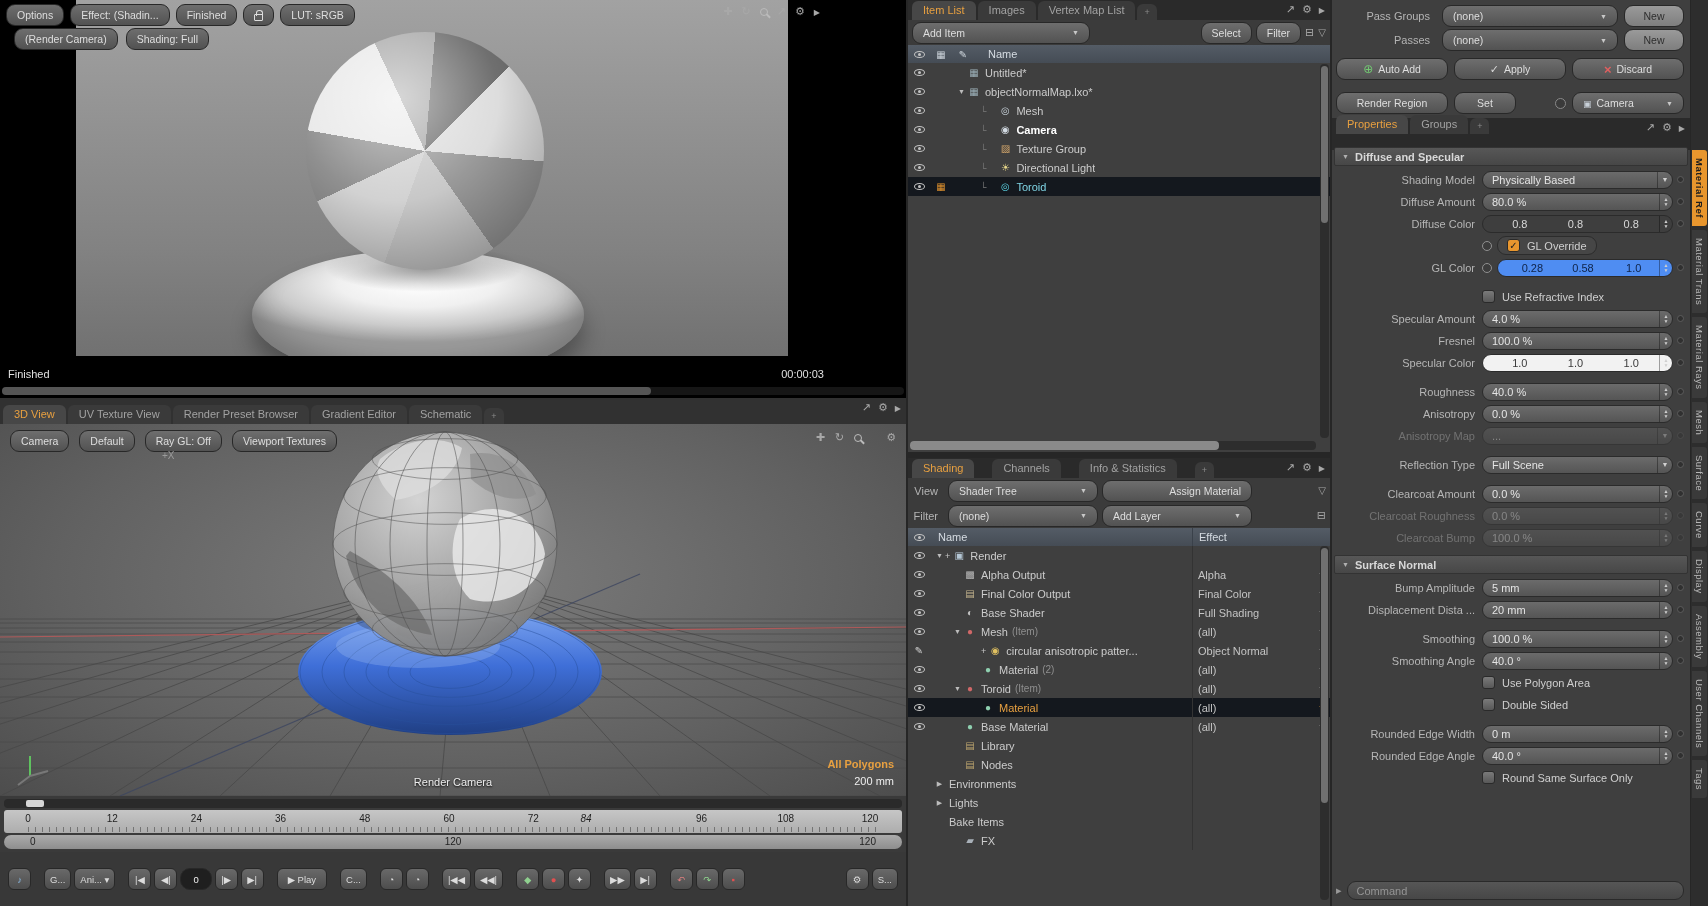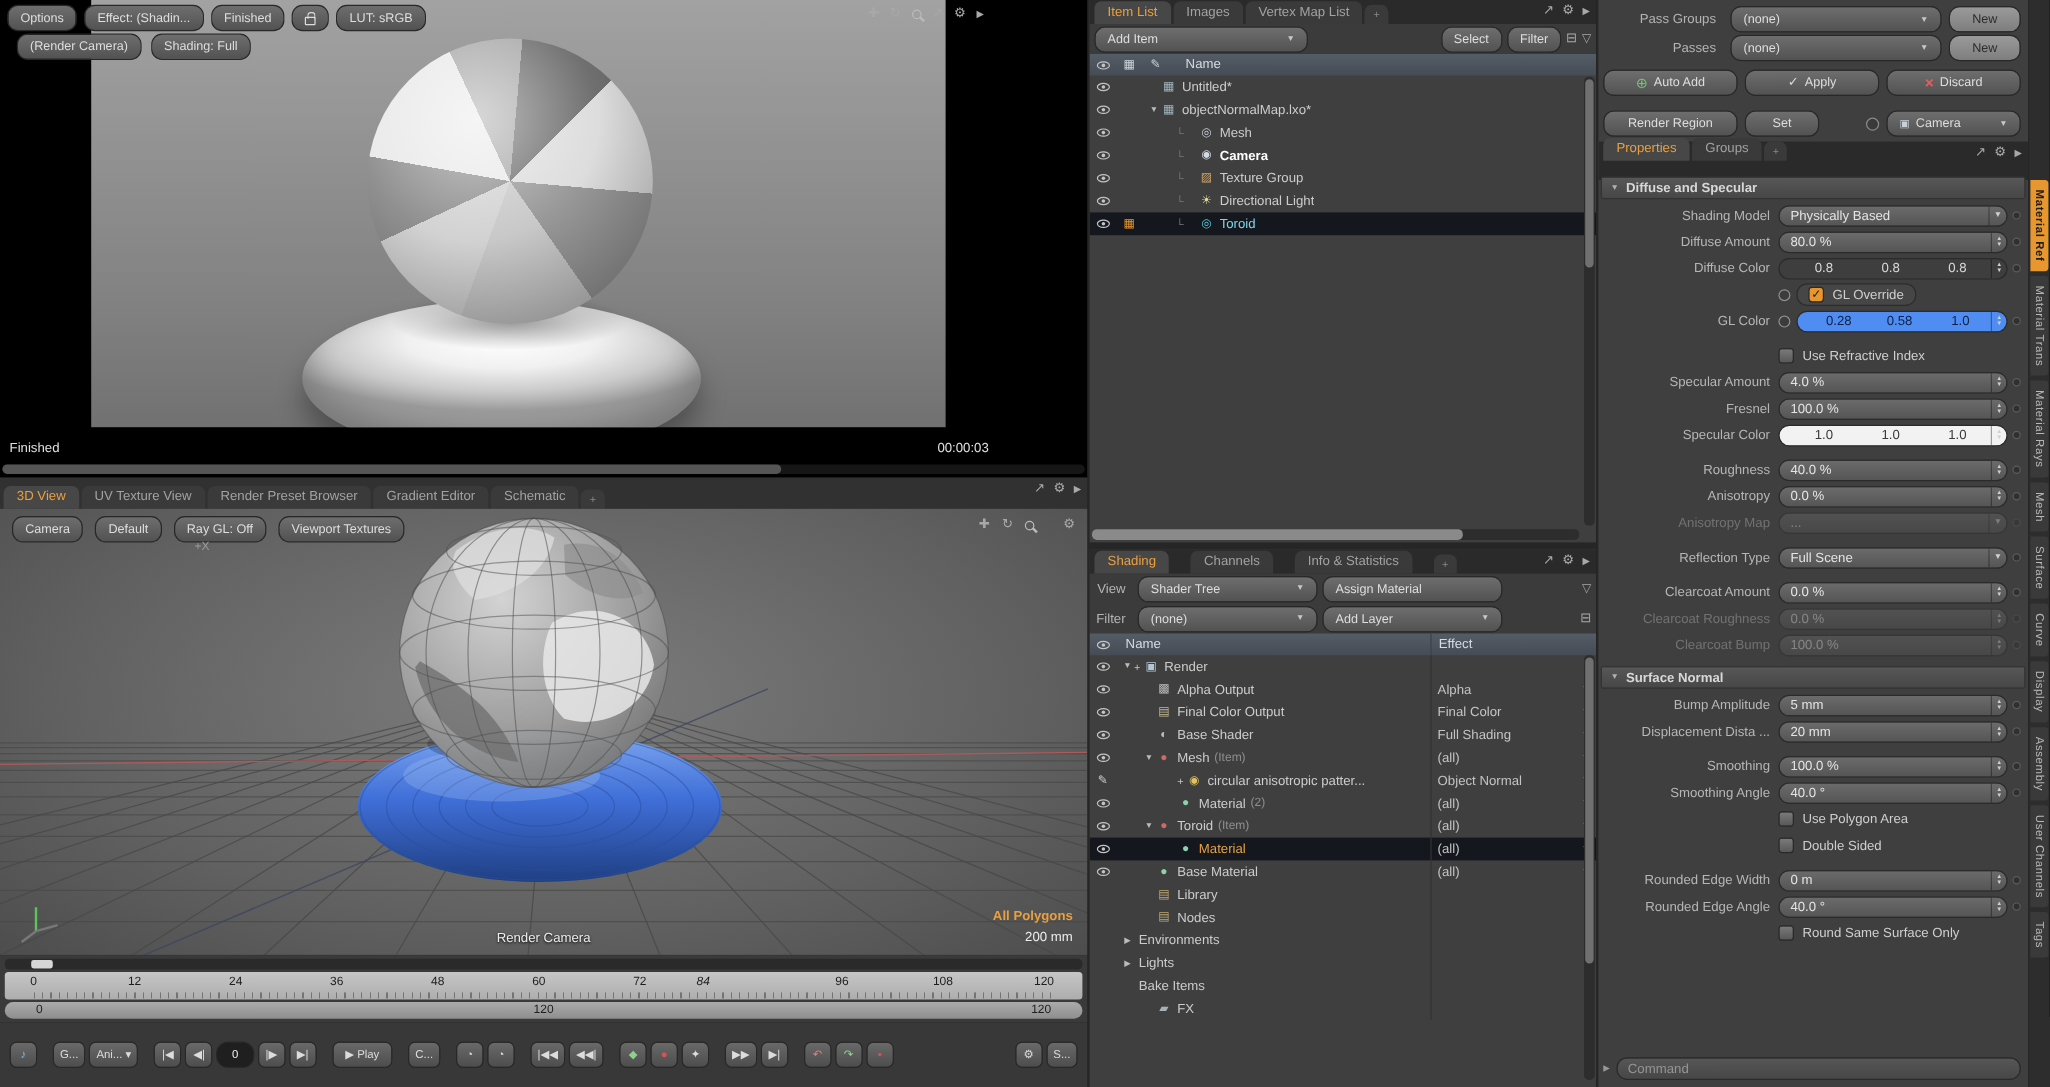--- a/index.html
+++ b/index.html
@@ -503,21 +503,21 @@
         <span class="ic ic-gear"></span>
         <span class="ic ic-tri"></span>
       </div>
     </div>
     <div class="ptoolbar">
       <span class="tlab" style="width:32px">View</span>
       <div class="pill ddl" style="width:150px">
         <span>Shader Tree</span>
         <span class="caret">▼</span>
       </div>
-      <div class="pill" style="width:150px;justify-content:flex-start">
+      <div class="pill" style="width:150px;justify-content:flex-end">
         <span>Assign Material</span>
       </div>
       <span class="ic ic-funnel" style="margin-left:auto"></span>
     </div>
     <div class="ptoolbar">
       <span class="tlab" style="width:32px">Filter</span>
       <div class="pill ddl" style="width:150px">
         <span>(none)</span>
         <span class="caret">▼</span>
       </div>

